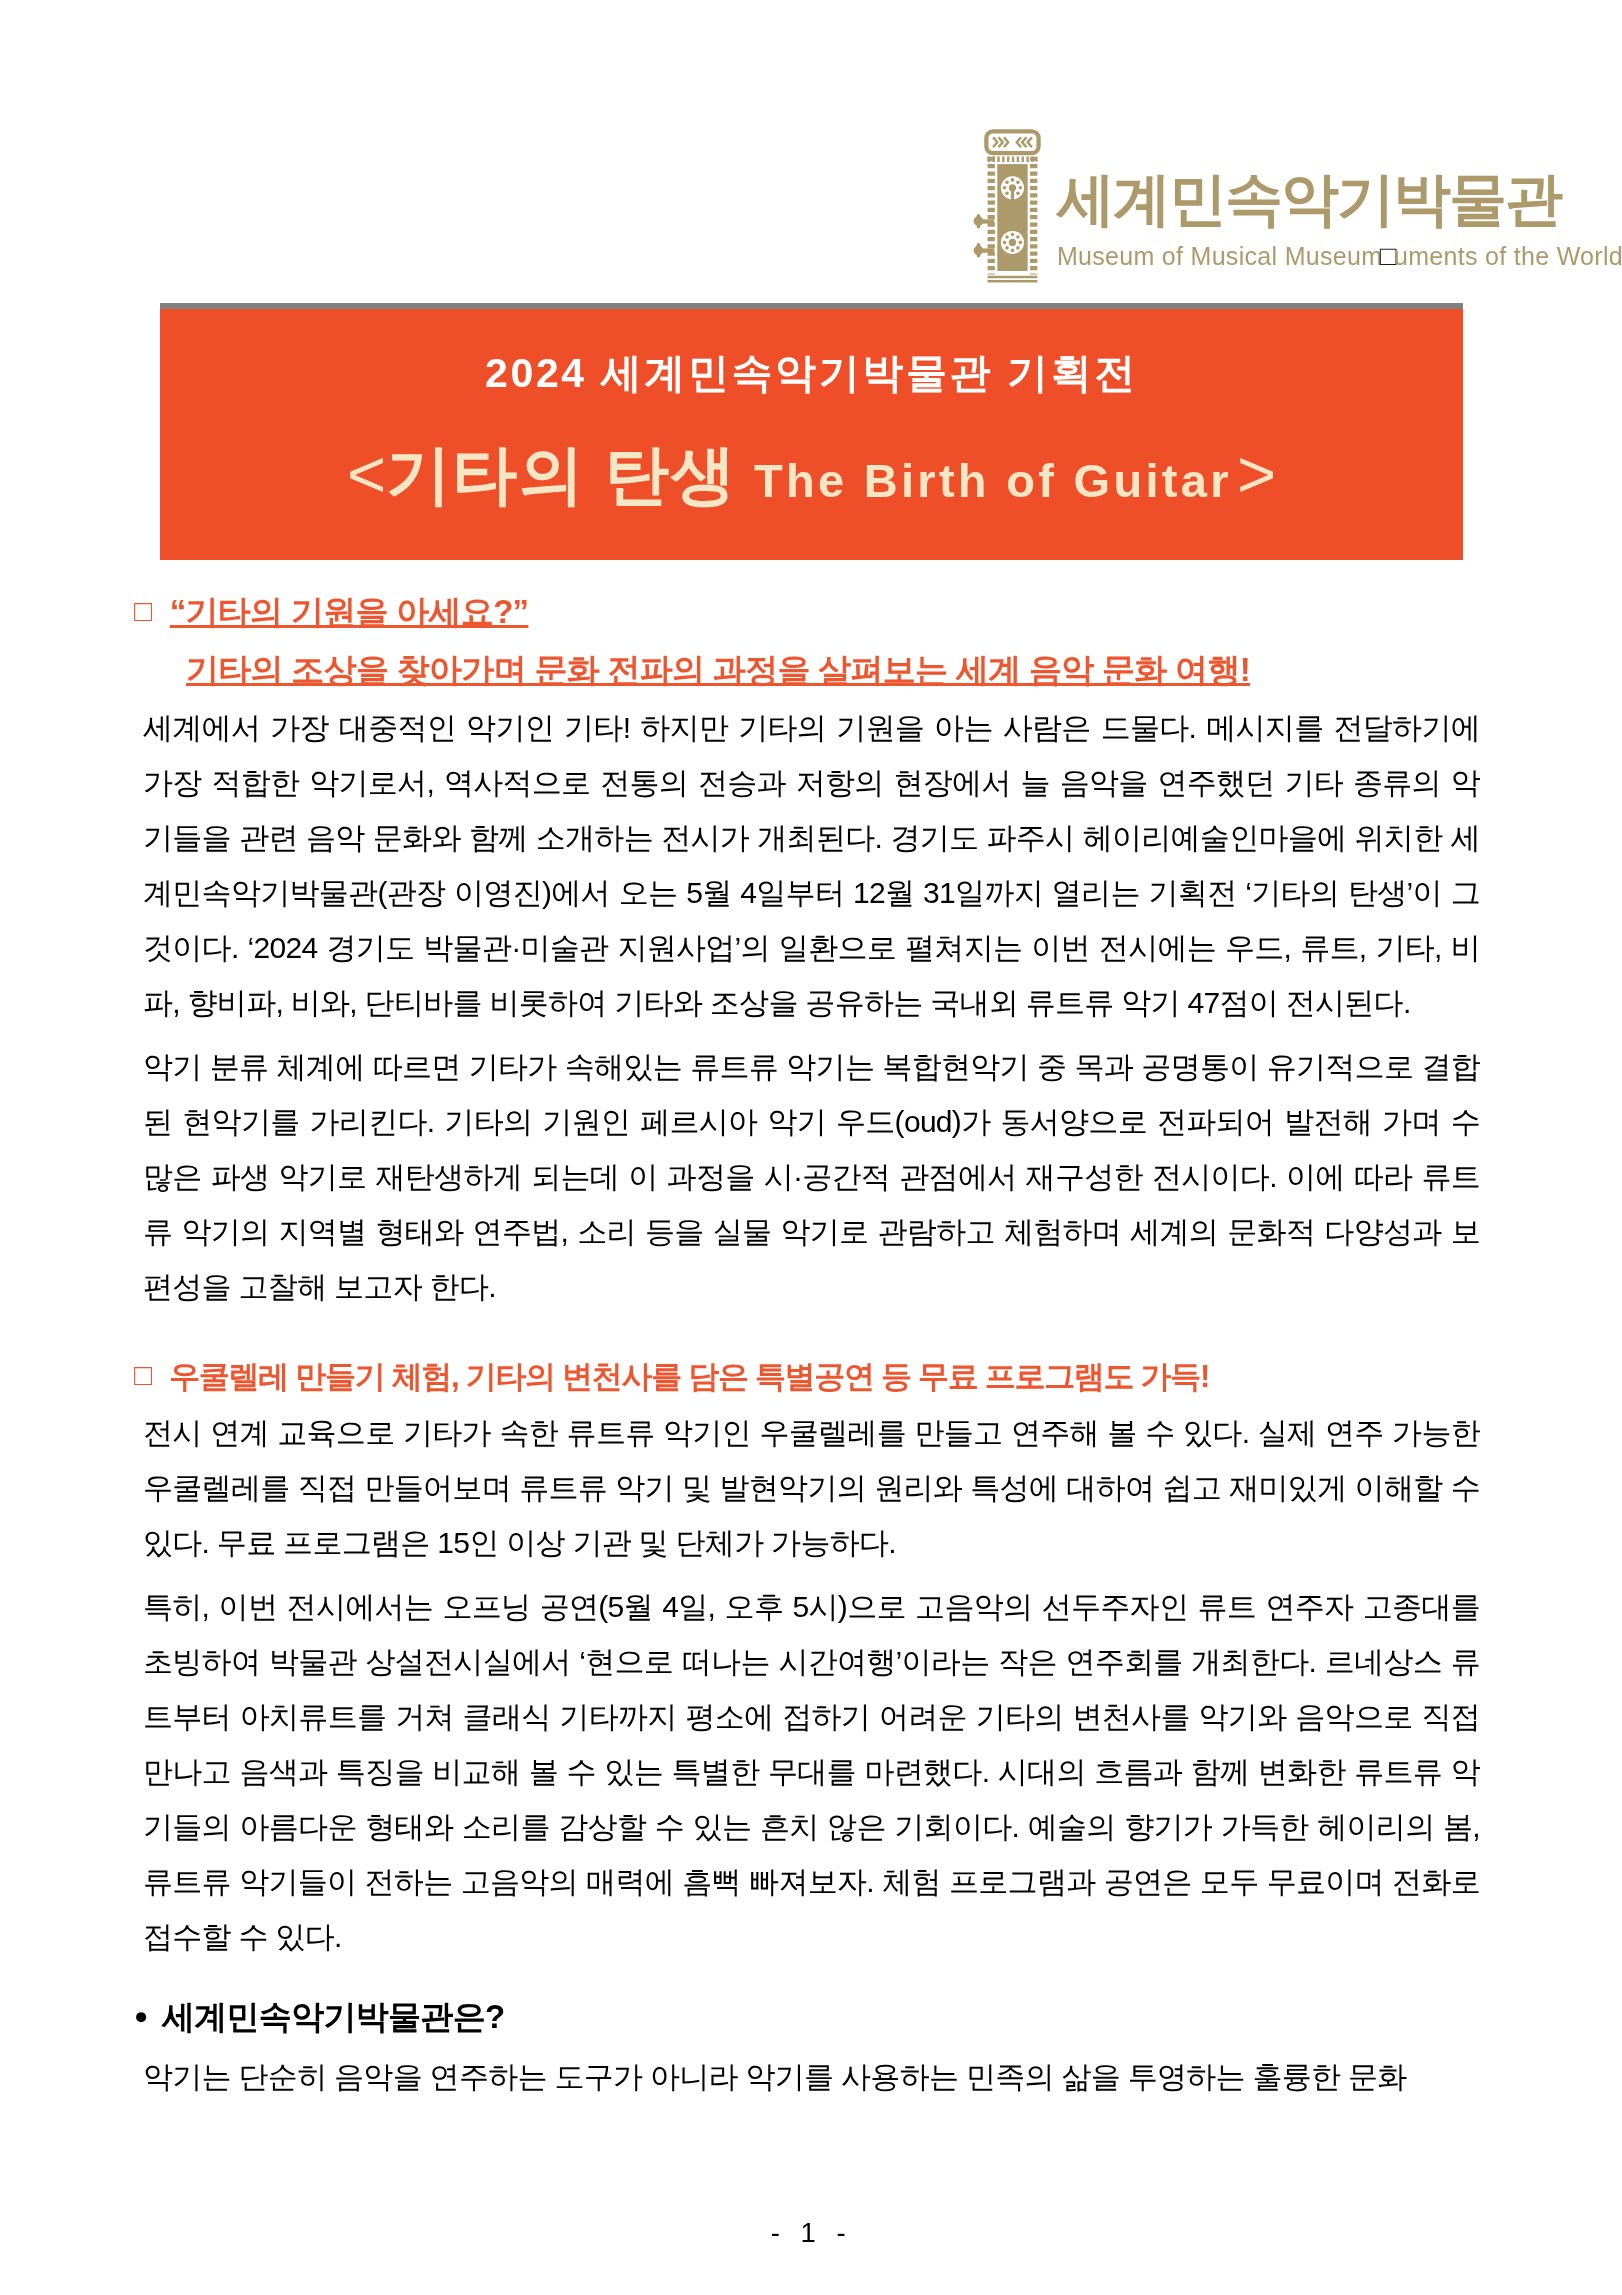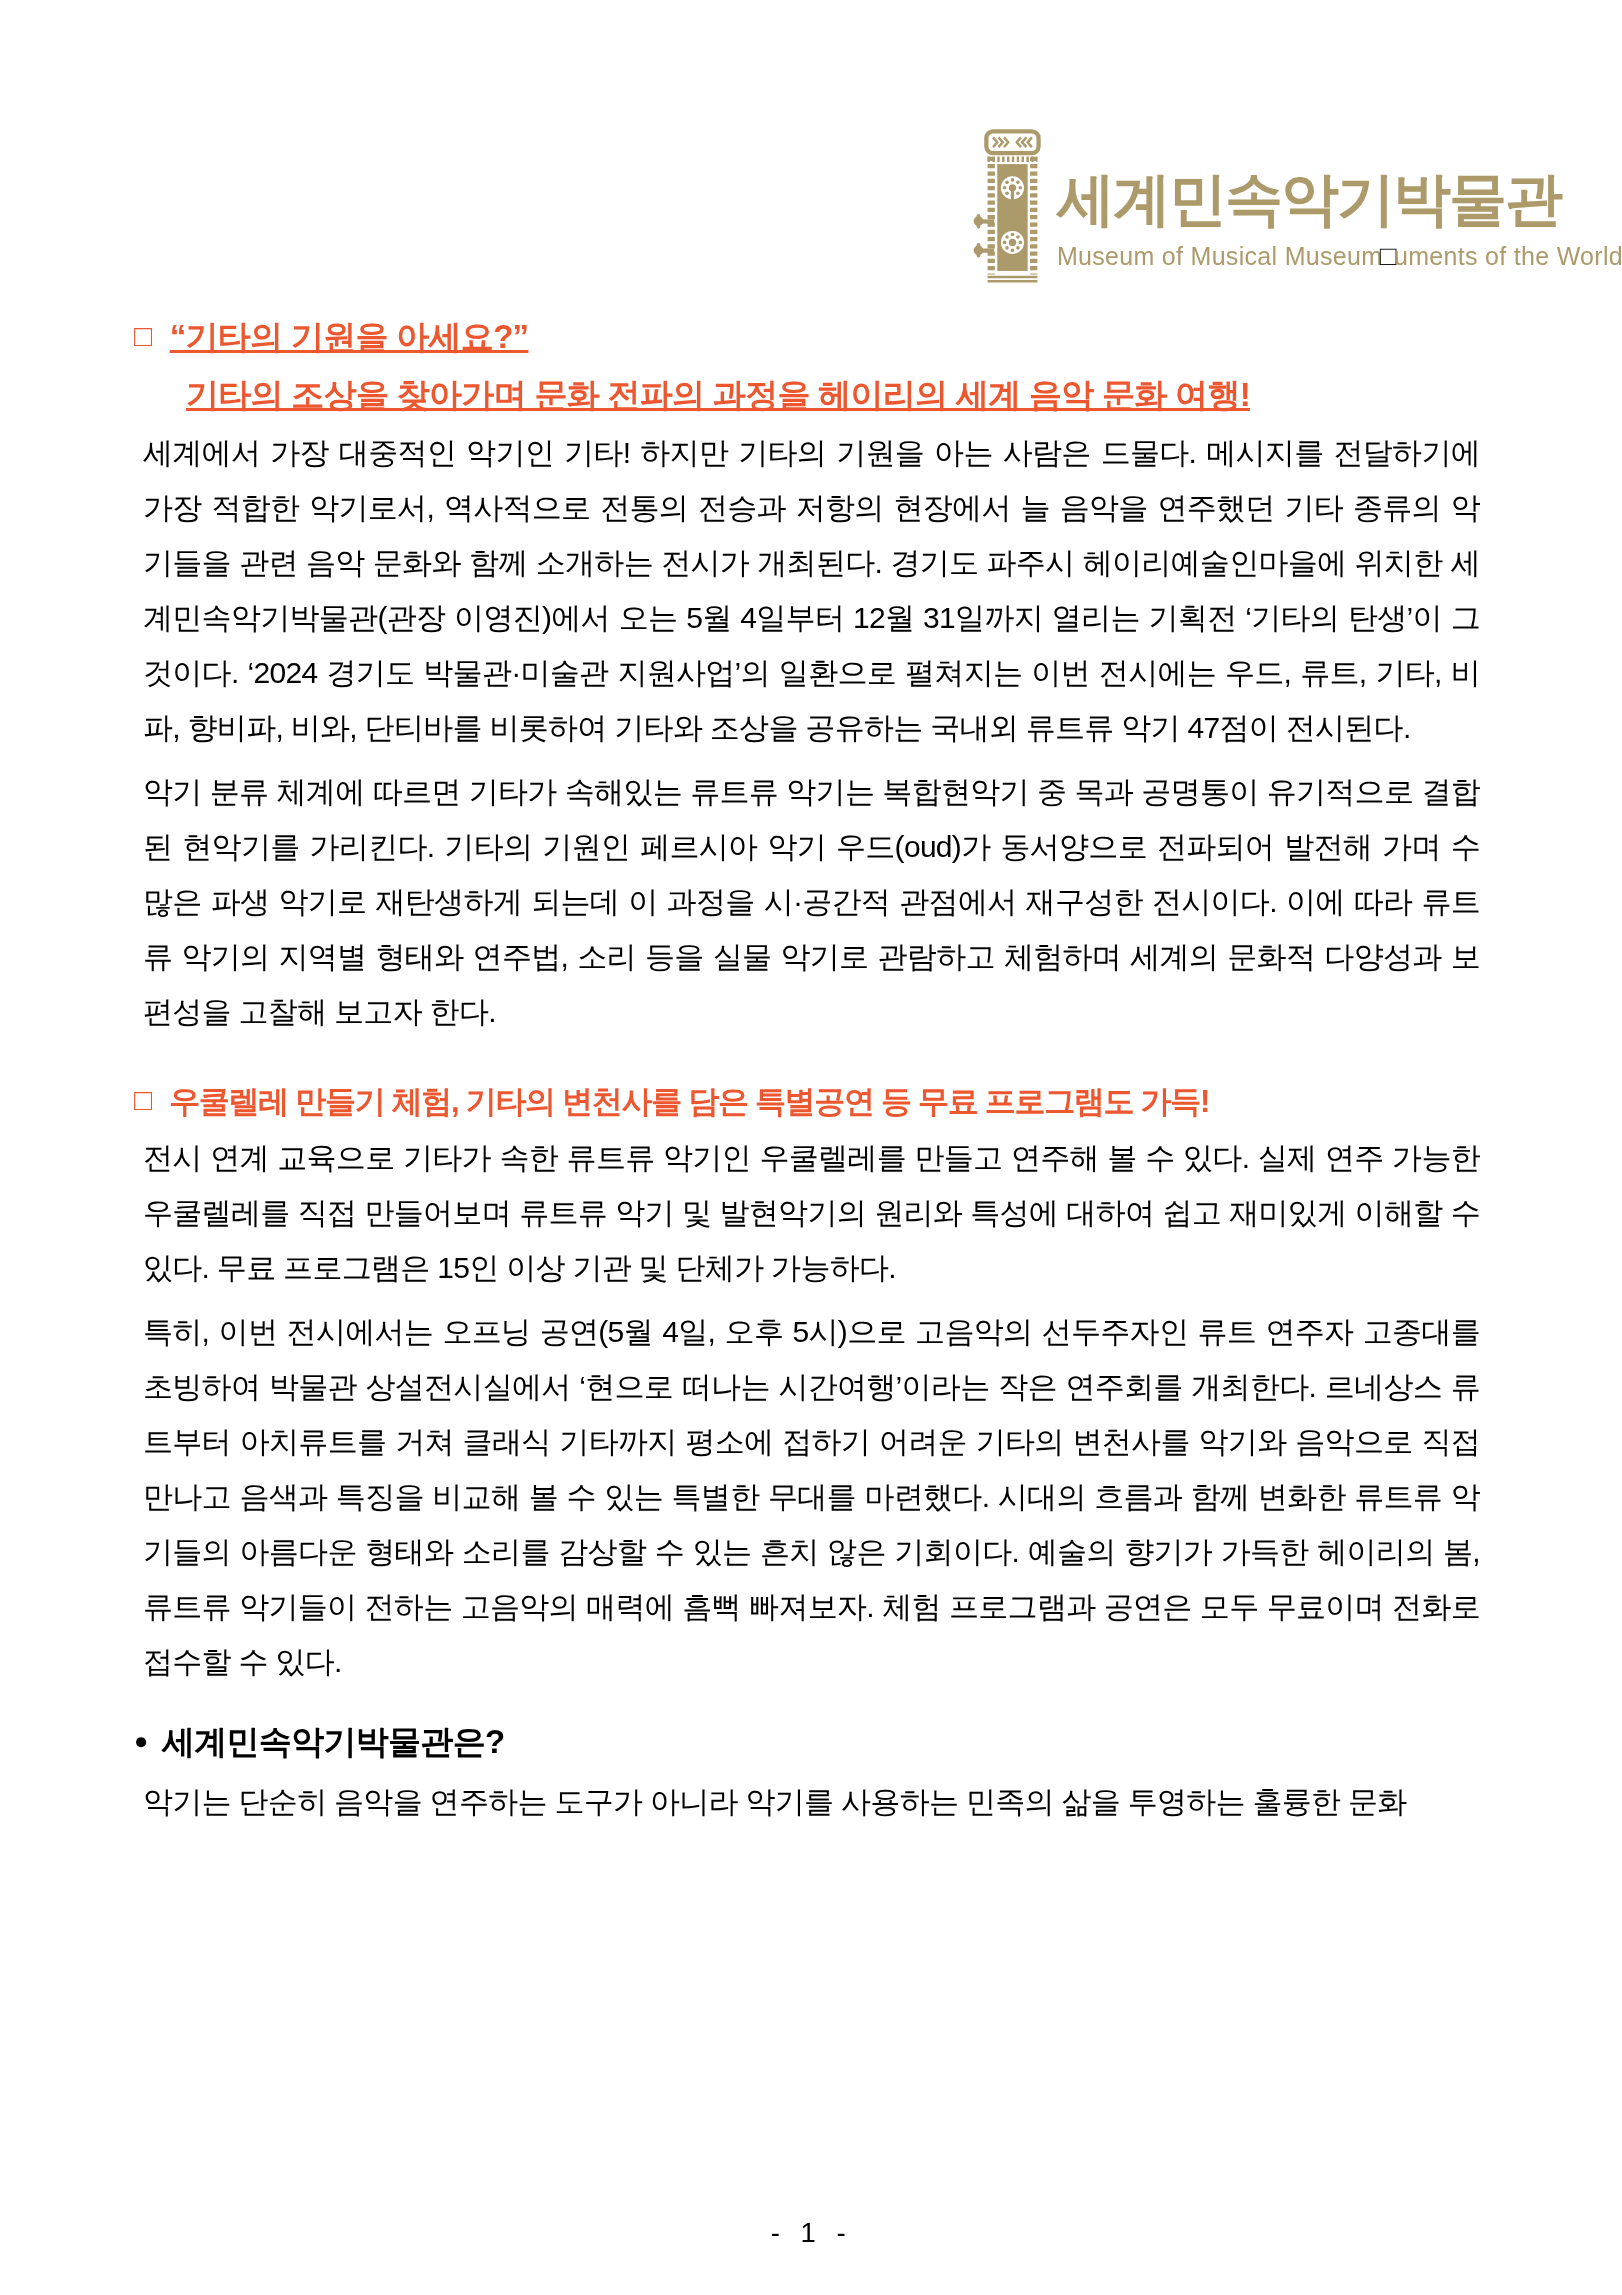--- a/index.html
+++ b/index.html
@@ -128,26 +128,33 @@
         <line x1="24" y1="244" x2="106" y2="244" stroke="#ac9a6b" stroke-width="4"></line>
         <line x1="24" y1="251" x2="106" y2="251" stroke="#ac9a6b" stroke-width="4"></line>
       </svg>
     </span>
     <div class="logo-text">
       <div class="logo-kr">세계민속악기박물관</div>
       <div class="logo-en"><span>Museum of Musical Museum</span><span class="glyph-box">□</span><span>uments of the World</span></div>
     </div>
   </header>
 
+  <section class="banner">
+    <div class="banner-graybar"></div>
+    <div class="banner-body">
+      <div class="banner-line1">2024 세계민속악기박물관 기획전</div>
+      <div class="banner-line2"><span class="br">&lt;</span><span class="kr">기타의 탄생</span><span class="en">The Birth of Guitar</span><span class="br close">&gt;</span></div>
+    </div>
+  </section>
 
   <main class="content">
 
     <div class="h-orange h1">
       <div class="line1"><span class="bullet">□</span><span>“기타의 기원을 아세요?”</span></div>
-      <div class="line2">기타의 조상을 찾아가며 문화 전파의 과정을 헤이리의 세계 음악 문화 여행!</div>
+      <div class="line2">기타의 조상을 찾아가며 문화 전파의 과정을 살펴보는 세계 음악 문화 여행!</div>
     </div>
 
     <p class="body mt-p1">세계에서 가장 대중적인 악기인 기타! 하지만 기타의 기원을 아는 사람은 드물다. 메시지를 전달하기에 가장 적합한 악기로서, 역사적으로 전통의 전승과 저항의 현장에서 늘 음악을 연주했던 기타 종류의 악기들을 관련 음악 문화와 함께 소개하는 전시가 개최된다. 경기도 파주시 헤이리예술인마을에 위치한 세계민속악기박물관(관장 이영진)에서 오는 5월 4일부터 12월 31일까지 열리는 기획전 ‘기타의 탄생’이 그것이다. ‘2024 경기도 박물관·미술관 지원사업’의 일환으로 펼쳐지는 이번 전시에는 우드, 류트, 기타, 비파, 향비파, 비와, 단티바를 비롯하여 기타와 조상을 공유하는 국내외 류트류 악기 47점이 전시된다.</p>
 
     <p class="body mt-p2">악기 분류 체계에 따르면 기타가 속해있는 류트류 악기는 복합현악기 중 목과 공명통이 유기적으로 결합된 현악기를 가리킨다. 기타의 기원인 페르시아 악기 우드(oud)가 동서양으로 전파되어 발전해 가며 수많은 파생 악기로 재탄생하게 되는데 이 과정을 시·공간적 관점에서 재구성한 전시이다. 이에 따라 류트류 악기의 지역별 형태와 연주법, 소리 등을 실물 악기로 관람하고 체험하며 세계의 문화적 다양성과 보편성을 고찰해 보고자 한다.</p>
 
     <div class="h-orange h2"><span class="bullet">□</span><span>우쿨렐레 만들기 체험, 기타의 변천사를 담은 특별공연 등 무료 프로그램도 가득!</span></div>
 
     <p class="body mt-p3">전시 연계 교육으로 기타가 속한 류트류 악기인 우쿨렐레를 만들고 연주해 볼 수 있다. 실제 연주 가능한 우쿨렐레를 직접 만들어보며 류트류 악기 및 발현악기의 원리와 특성에 대하여 쉽고 재미있게 이해할 수 있다. 무료 프로그램은 15인 이상 기관 및 단체가 가능하다.</p>
 

